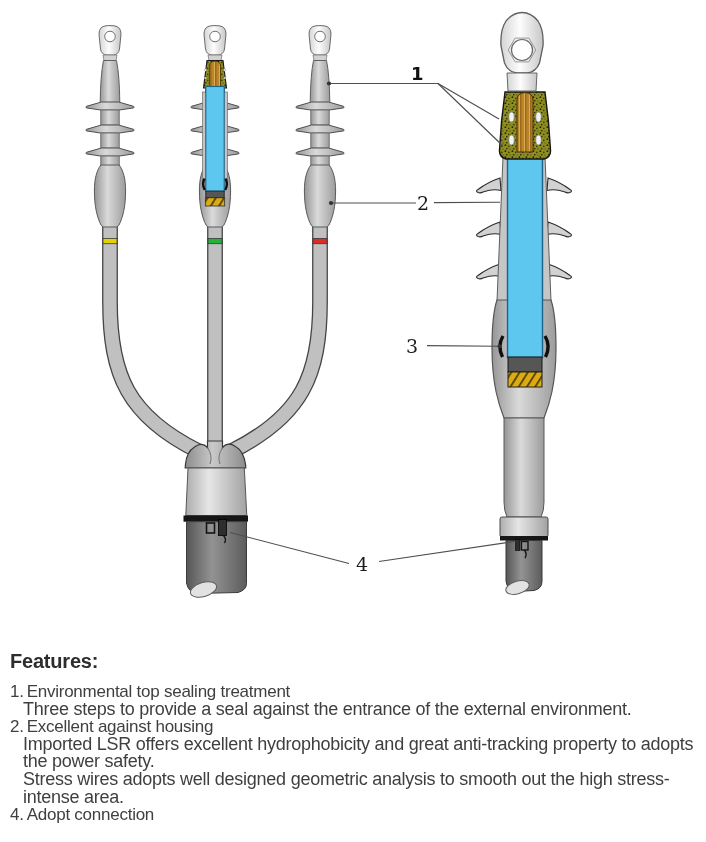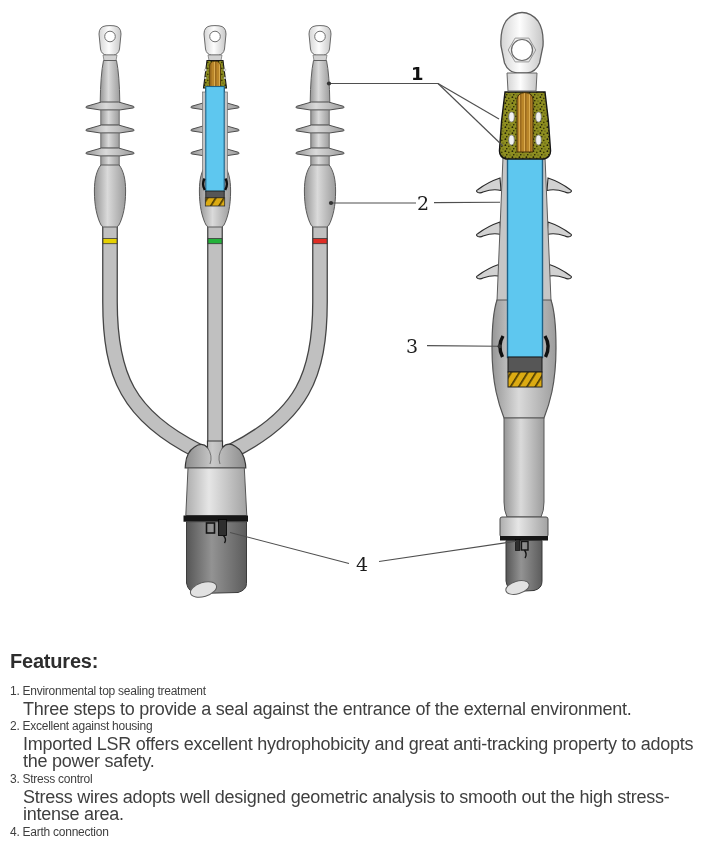--- a/index.html
+++ b/index.html
@@ -1,21 +1,21 @@
 <!DOCTYPE html>
 <html><head>
 <meta charset="utf-8">
 <style>
   html,body{margin:0;padding:0;background:#ffffff;}
   .stage{position:relative;width:706px;height:842px;background:#fff;overflow:hidden;
          font-family:"Liberation Sans","DejaVu Sans",sans-serif;}
   .stage svg{position:absolute;left:0;top:0;}
   .features{position:absolute;left:10px;top:650px;width:692px;color:#3f3f3f;}
   .features h2{margin:0 0 10px 0;font-size:20px;font-weight:700;color:#2d2d2d;letter-spacing:-0.2px;}
-  .feat-title{font-size:12px;line-height:17.6px;letter-spacing:-0.25px;}
+  .feat-title{font-size:17px;line-height:17.6px;letter-spacing:-0.25px;}
   .feat-title .t{margin-left:3px;}
   .feat-desc{font-size:18px;line-height:17.6px;letter-spacing:-0.25px;padding-left:13px;}
   .co{font-family:"DejaVu Serif","Liberation Serif",serif;font-size:19px;fill:#1c1c1c;}
   .co1{font-family:"DejaVu Sans","Liberation Sans",sans-serif;font-size:18px;font-weight:700;fill:#111;}
 </style>
 </head>
 <body>
 
 <div class="stage">
 
@@ -201,21 +201,20 @@
 
   <div>
     <div class="feat-title"><span>1.</span><span class="t">Environmental top sealing treatment</span></div>
     <div class="feat-desc">Three steps to provide a seal against the entrance of the external environment.</div>
   </div>
   <div>
     <div class="feat-title"><span>2.</span><span class="t">Excellent against housing</span></div>
     <div class="feat-desc">Imported LSR offers excellent hydrophobicity and great anti-tracking property to adopts the power safety.</div>
   </div>
   <div>
-    <div class="feat-title"><span>3.</span><span class="t">Stress control</span></div>
     <div class="feat-desc">Stress wires adopts well designed geometric analysis to smooth out the high stress-intense area.</div>
   </div>
   <div>
-    <div class="feat-title"><span>4.</span><span class="t">Earth connection</span></div>
+    <div class="feat-title"><span>4.</span><span class="t">Adopt connection</span></div>
   </div>
 </div>
 
 </div>
 
 </body></html>

